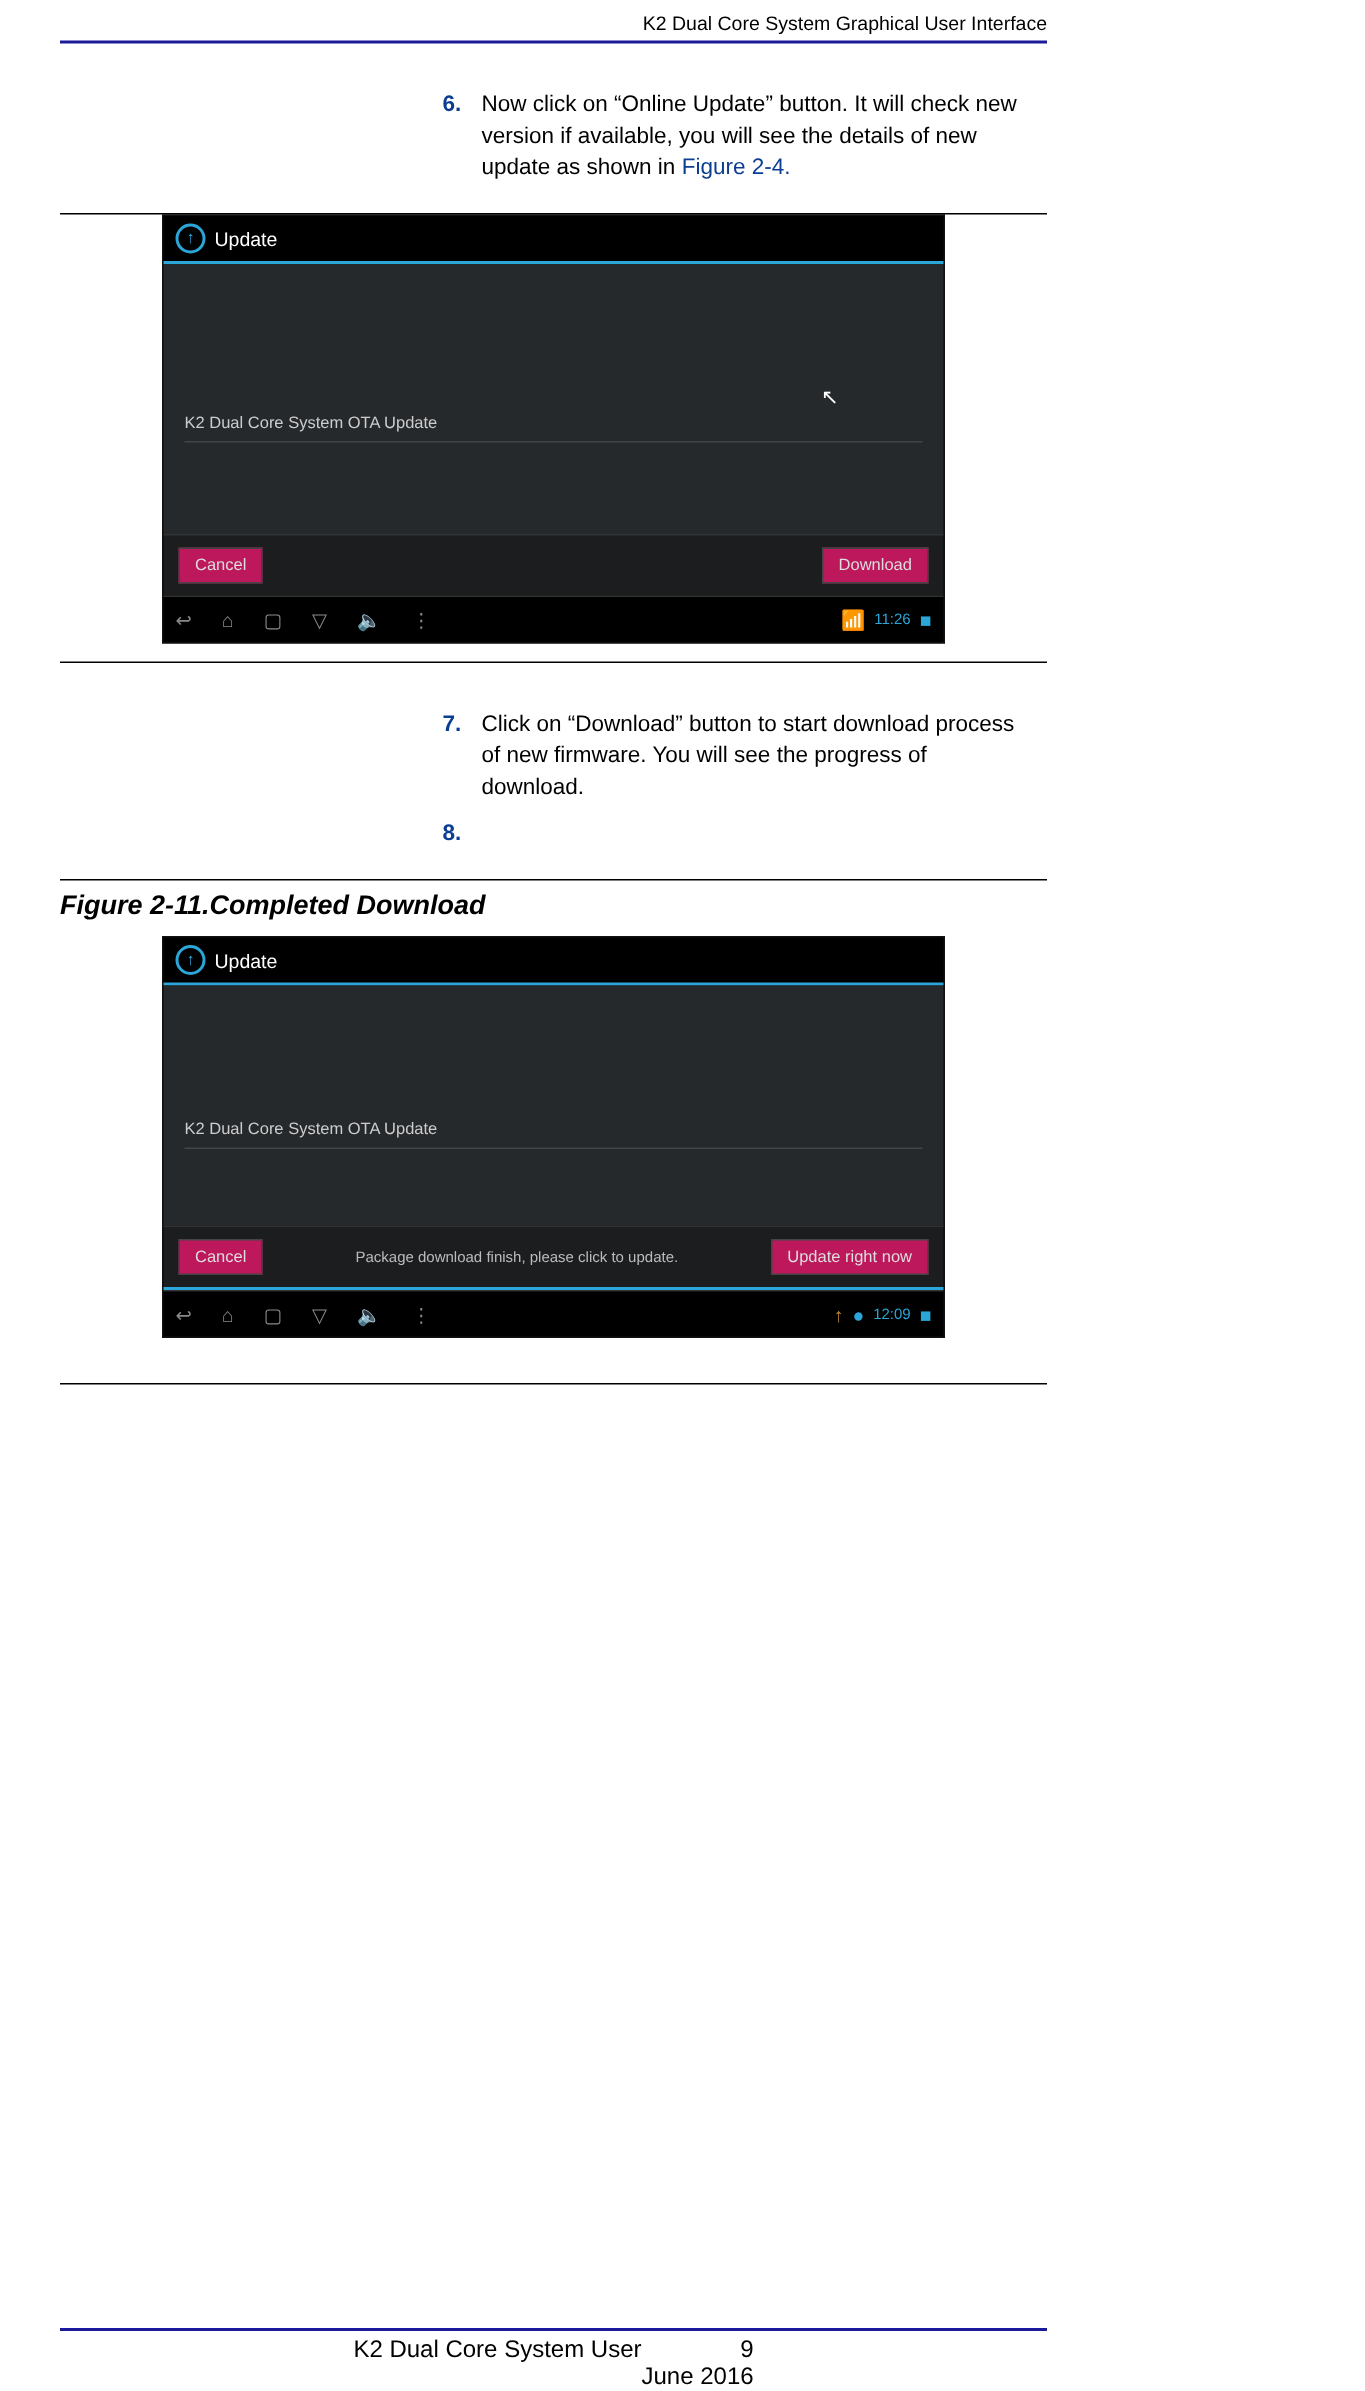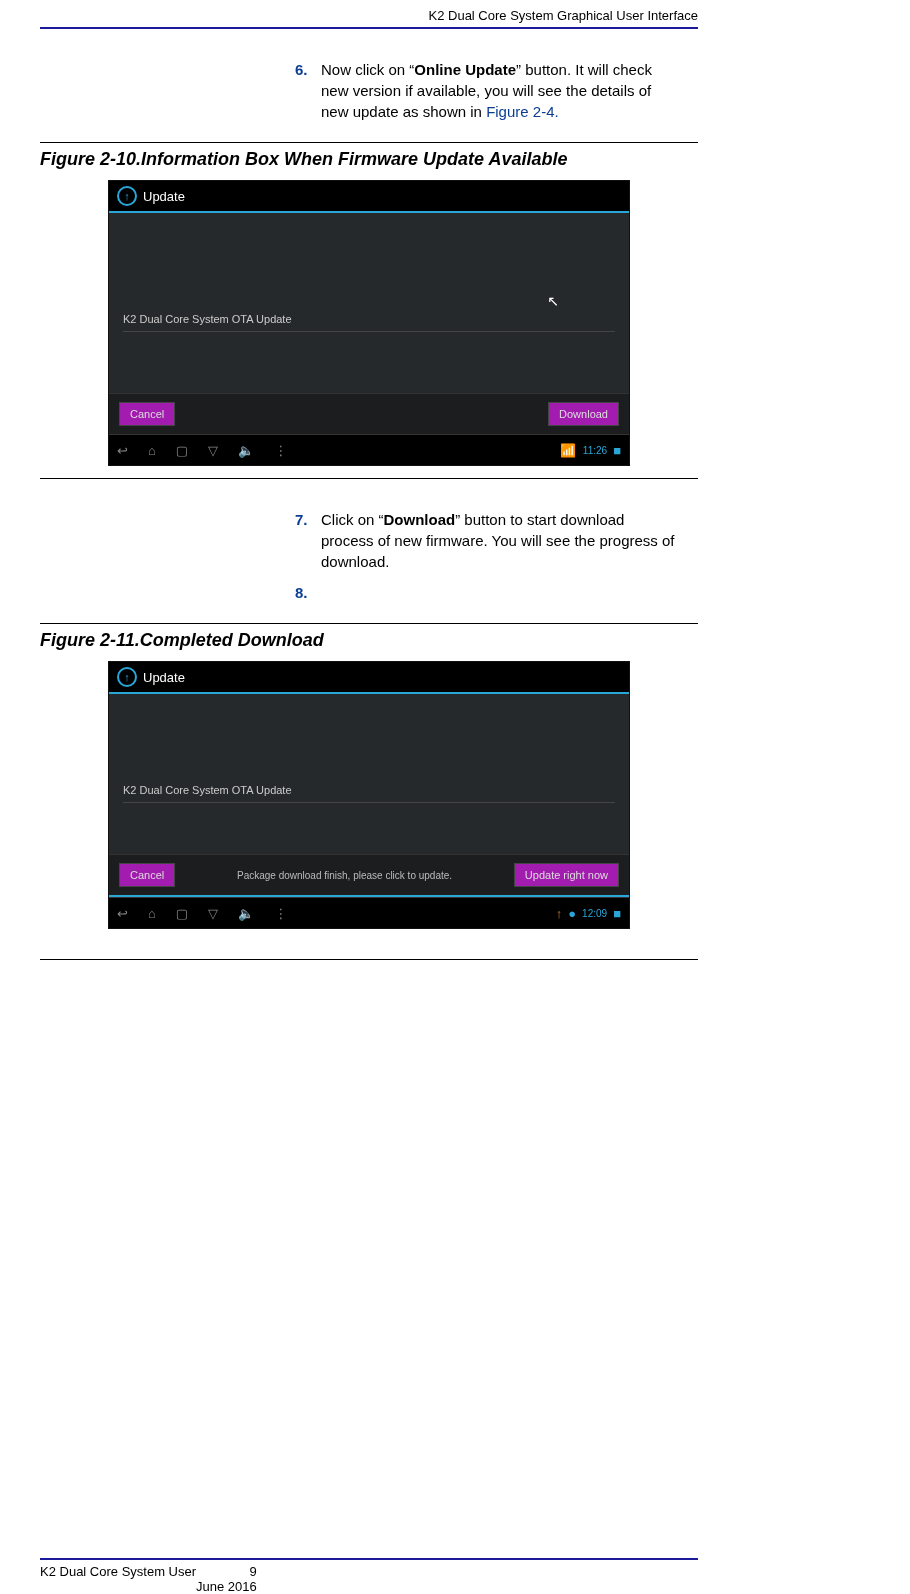--- a/index.html
+++ b/index.html
@@ -40,21 +40,21 @@
   .ol-item {
     display: flex;
     margin-bottom: 10px;
   }
   .ol-num {
     color: #0b3e93;
     font-weight: bold;
     width: 26px;
     flex: 0 0 26px;
   }
-  .ol-text b { font-weight: bold; }
+  .ol-text b { font-weight: normal; }
   .xref { color: #0b3e93; }
   .figcap {
     font-family: Arial, Helvetica, sans-serif;
     font-style: italic;
     font-weight: bold;
     font-size: 18px;
     margin: 6px 0 10px 0;
   }
   .figwrap {
     text-align: center;
@@ -107,21 +107,21 @@
   }
   .shot-btnrow {
     display:flex; justify-content:space-between; align-items:center;
     padding: 8px 10px;
     border-top:1px solid #333;
   }
   .shot-btnrow .pkg {
     font-size:10px; color:#bbb;
   }
   .shot-btn {
-    background:#a21caf;
+    background:#be185d;
     color:#ddd;
     font-size:11px;
     padding:5px 10px;
     border:1px solid #444;
   }
   .shot-blue-line{
     height:2px;background:#2aa6d8;
   }
   .shot-navbar {
     height:30px;
@@ -140,42 +140,41 @@
   }
   .shot-navbar .clock{color:#2aa6d8;font-size:10px;}
   .footer {
     position:absolute;
     bottom:0; left:40px; right:40px;
   }
   .footer-rule{
     border:none;border-top:2px solid #1a1a9a;margin:0;
   }
   .footer-row{
-    display:flex;justify-content:flex-start;font-size:13px;padding-top:4px;
+    display:flex;justify-content:center;font-size:16px;padding-top:4px;
   }
   .footer-row .r{text-align:right;}
 </style>
 </head>
 <body>
 
 <div class="page">
   <div class="top-header">K2 Dual Core System Graphical User Interface</div>
   <hr class="top-rule">
 
   <div class="body-block">
     <div class="ol-item">
       <span class="ol-num">6.</span>
       <span class="ol-text">
         <span>Now click on “</span><b>Online Update</b><span>” button. It will check new version if available, you will see the details of new update as shown in </span><span class="xref">Figure 2-4.</span>
       </span>
     </div>
   </div>
 
   <hr class="thin-rule">
-  <div class="figcap">Figure 2-10.Information Box When Firmware Update Available</div>
 
   <div class="figwrap">
     <div class="android-shot">
       <div class="shot-top">
         <span class="circ">↑</span>
         <span>Update</span>
       </div>
       <div class="shot-body">
         <span class="shot-cursor">↖</span>
         <div class="shot-msg">K2 Dual Core System OTA Update</div>

